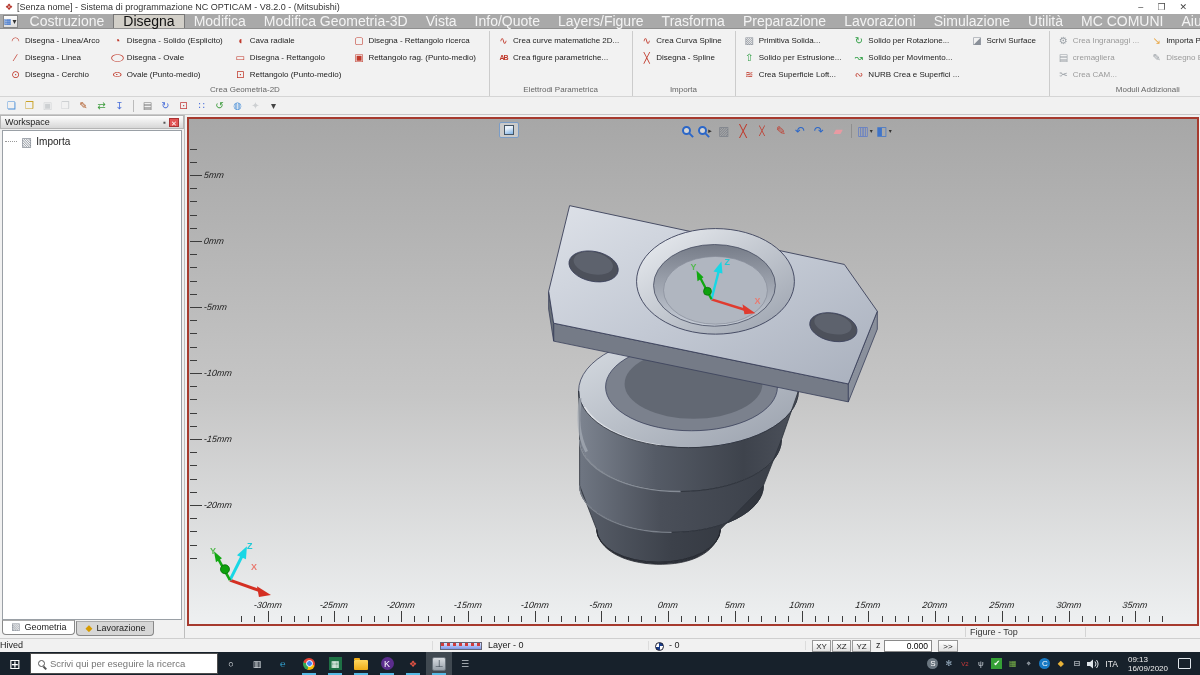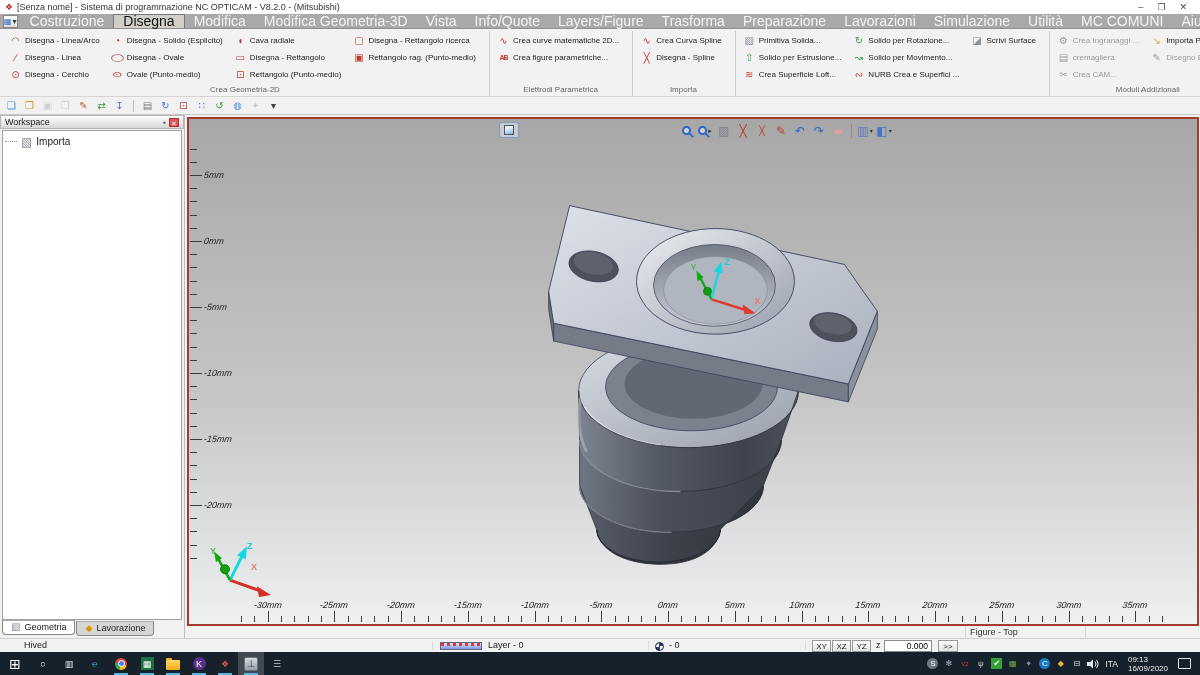--- a/index.html
+++ b/index.html
@@ -631,40 +631,44 @@
 
     <div class="fig-strip">
       <span class="divider" style="left:778px"></span>
       <span class="fig-label">Figure - Top</span>
       <span class="divider" style="left:898px"></span>
     </div>
   </div>
 </div>
 
 <div class="statusbar">
-  <span class="sb-item" style="left:24px">Hived</span>
+  <span class="sb-item" style="left:0">Hived</span>
   <span class="sb-div" style="left:432px"></span>
   <span class="layer-chip">
       <i></i>
     </span>
   <span class="sb-item" style="left:488px">Layer - 0</span>
   <span class="sb-div" style="left:648px"></span>
   <span class="sphere"></span>
   <span class="sb-item" style="left:669px">- 0</span>
   <span class="sb-div" style="left:805px"></span>
   <span class="plane-btn" style="left:812px">XY</span>
   <span class="plane-btn" style="left:832px">XZ</span>
   <span class="plane-btn" style="left:852px">YZ</span>
   <span class="sb-item" style="left:876px">z</span>
   <input class="z-input" value="0.000" style="">
   <span class="more-btn">&gt;&gt;</span>
 </div>
 
 <div class="taskbar">
   <span class="tb-start">⊞</span>
+  <span class="tb-search">
+    <span class="s-mag"></span>
+    <input placeholder="Scrivi qui per eseguire la ricerca" style="">
+  </span>
   <span id="tb-apps" style="display:flex">
       <span class="tb-app">
         <span class="glyph-badge" style="color: rgb(240, 243, 246);">○</span>
       </span>
       <span class="tb-app">
         <span class="glyph-badge" style="color: rgb(232, 236, 240);">▥</span>
       </span>
       <span class="tb-app">
         <span class="glyph-badge" style="color: rgb(53, 177, 228);">℮</span>
       </span>

